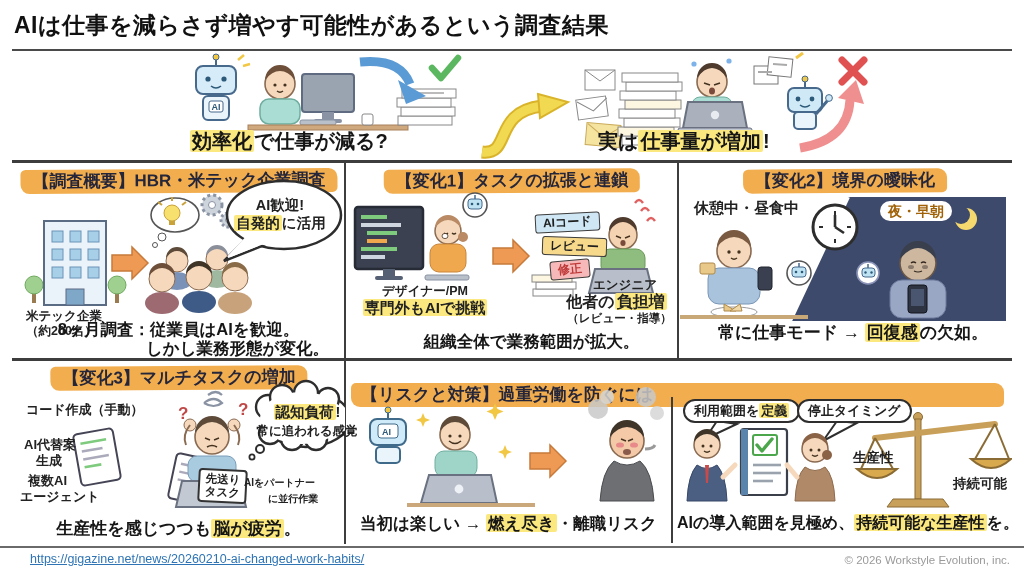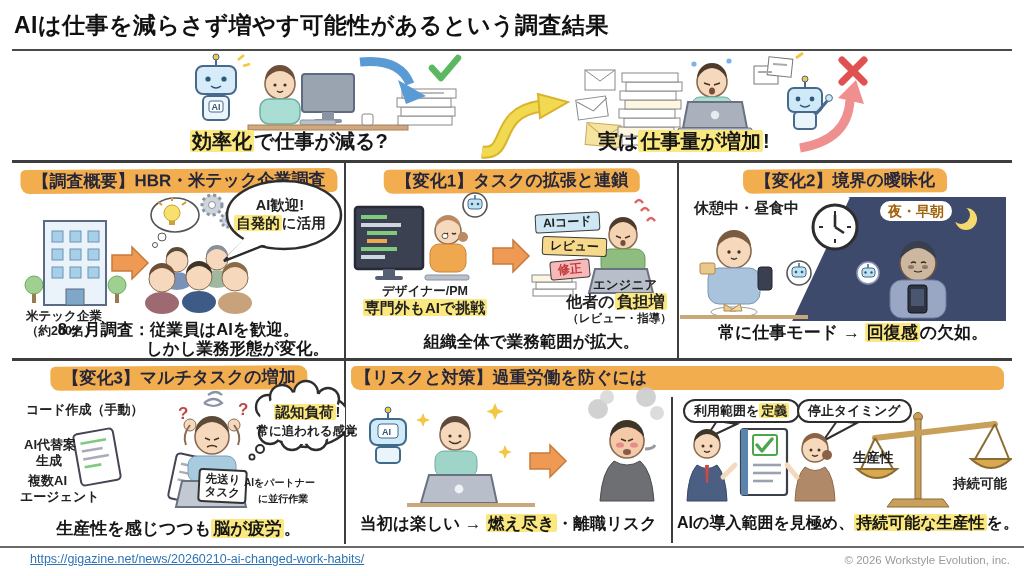--- a/index.html
+++ b/index.html
@@ -420,33 +420,33 @@
     <div class="lbl" style="left:8px;top:112px;font-size:13px;line-height:16px;">
       <span style="padding-left:8px;">複数AI</span><br>
       <span>エージェント</span>
     </div>
     <div class="box2" style="left:186px;top:108px;transform:rotate(3deg);">
       <span>先送り</span><br>
       <span>タスク</span>
     </div>
     <div class="lbl" style="left:232px;top:114px;font-size:10px;line-height:16px;">
       <span>AIをパートナー</span><br>
-      <span style="padding-left:14px;">に並行作業</span>
+      <span style="padding-left:24px;">に並行作業</span>
     </div>
     <div class="lbl" style="left:240px;top:42px;width:110px;text-align:center;font-size:14.5px;line-height:18px;">
       <span class="hl">認知負荷</span><span>!</span><br>
       <span style="font-size:12.5px;">常に追われる感覚</span>
     </div>
     <div class="sum" style="left:0;width:333px;top:156px;font-size:17px;">
       <span>生産性を感じつつも</span><span class="hl">脳が疲労</span><span>。</span>
     </div>
   </section>
 
   <section class="panel" style="left:345px;top:361px;width:667px;height:183px;">
-    <div class="band" style="left:6px;right:8px;top:5px;transform:none;padding-left:4px;">【リスクと対策】過重労働を防ぐには</div>
+    <div class="band" style="left:6px;right:8px;top:22px;transform:none;padding-left:10px;">【リスクと対策】過重労働を防ぐには</div>
     <div class="line" style="left:326px;top:36px;width:2px;height:146px;background:#3d3d3d;"></div>
     <svg class="art" viewBox="0 0 667 183">
 
       <g>
         <line x1="43" y1="58" x2="43" y2="50" stroke="#3f6a8a" stroke-width="2"></line>
         <circle cx="43" cy="49" r="3" fill="#f2c744" stroke="#3f6a8a"></circle>
         <rect x="25" y="58" width="36" height="26" rx="7" fill="#cfeaf8" stroke="#3f6a8a" stroke-width="2"></rect>
         <rect x="33" y="63" width="20" height="14" rx="3" fill="#fff" stroke="#3f6a8a"></rect>
         <text x="37" y="74" class="svgtext">AI</text>
         <rect x="31" y="86" width="24" height="16" rx="4" fill="#eaf5fb" stroke="#3f6a8a" stroke-width="2"></rect>

